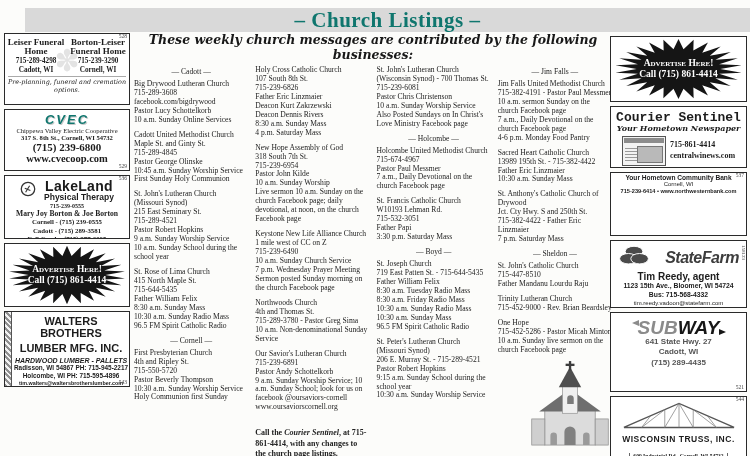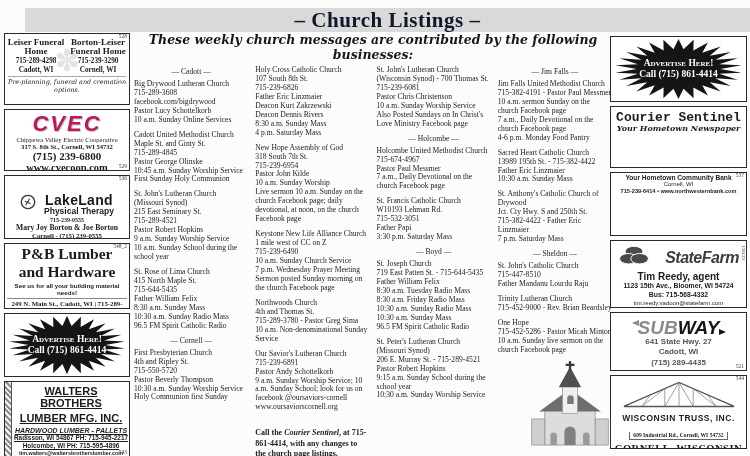--- a/index.html
+++ b/index.html
@@ -2,21 +2,21 @@
 <html><head>
 <meta charset="utf-8">
 <title>Church Listings</title>
 <style>
   html,body{margin:0;padding:0;background:#a8a8a8;}
   #page{position:relative;width:750px;height:456px;background:#fcfcfa;overflow:hidden;
         font-family:"Liberation Serif",serif;color:#1c1c1c;margin:0 auto;}
   
   .header-bar{position:absolute;left:25px;right:0;top:8px;height:24px;background:#d9d9d9;
               display:flex;align-items:center;justify-content:center;}
-  .page-title{font-size:21px;font-weight:bold;letter-spacing:.5px;color:#0f172a;}
+  .page-title{font-size:21px;font-weight:bold;letter-spacing:.5px;color:#0f766e;}
   
   .center-area{position:absolute;left:134px;top:32px;width:478px;}
   .page-subtitle{font-family:"DejaVu Serif",serif;font-style:italic;font-weight:bold;
                  font-size:12.5px;text-align:center;color:#181818;}
   .listings{display:flex;gap:7px;margin-top:4px;height:400px;overflow:hidden;
             border-bottom:3px solid #0e0e0e;box-sizing:border-box;padding-bottom:2px;}
   .lcol{flex:1 1 0;min-width:0;font-size:7.6px;line-height:1.18;color:#222;}
   .church-block{margin-bottom:6px;}
   .listing-line{white-space:normal;}
   .town-heading{text-align:center;margin:2px 0 3px;}
@@ -34,47 +34,47 @@
   .funeral-cols{display:flex;position:relative;z-index:1;padding-top:4px;}
   .funeral-side{width:50%;padding:0 1px;}
   .funeral-name{font-weight:bold;font-size:9px;line-height:1.05;}
   .funeral-phone,.funeral-city{font-weight:bold;font-size:7.2px;line-height:1.2;}
   .floral{position:absolute;left:50%;top:12px;transform:translateX(-50%);font-size:30px;
           color:#e3e3e3;z-index:0;line-height:1;}
   .funeral-tagline{font-family:"DejaVu Serif",serif;font-style:italic;font-size:6.4px;
                    border-top:1px solid #aaa;margin:2px 3px 0;padding-top:1px;position:relative;z-index:1;}
   
   .cvec-logo{font-family:"Liberation Sans",sans-serif;font-weight:bold;font-style:italic;
-             font-size:22px;color:#be185d;letter-spacing:2px;line-height:1;margin-top:3px;
+             font-size:13px;color:#0f766e;letter-spacing:2px;line-height:1;margin-top:3px;
              text-shadow:1px 1px 0 #c9c9c9;}
   .cvec-name{font-size:6.6px;margin-top:1px;}
   .cvec-addr{font-size:6.6px;font-weight:bold;}
   .cvec-phone{font-size:11px;font-weight:bold;line-height:1.1;}
   .cvec-web{font-size:10.5px;font-weight:bold;line-height:1.1;}
   
-  .lak-row{display:flex;align-items:flex-start;justify-content:center;gap:8px;margin-top:18px;}
+  .lak-row{display:flex;align-items:center;justify-content:center;gap:8px;margin-top:4px;}
   .lak-name{font-family:"Liberation Sans",sans-serif;font-weight:bold;font-size:14px;
             line-height:.95;letter-spacing:.3px;color:#1a1a1a;}
   .lak-sub{font-family:"Liberation Sans",sans-serif;font-weight:bold;font-size:8.5px;line-height:1;}
   .lak-phone{font-size:6px;font-weight:bold;margin-top:1px;}
   .lak-owners{font-weight:bold;font-size:7.6px;line-height:1.25;}
   .lak-loc{font-weight:bold;font-size:6.8px;line-height:1.25;}
   
   .pb-name{font-weight:bold;font-size:15.5px;line-height:.95;margin-top:3px;}
   .pb-tag{font-family:"Liberation Sans",sans-serif;font-size:6.2px;font-weight:bold;margin-top:3px;}
   .pb-addr{font-weight:bold;font-size:6.8px;border-top:1px solid #888;margin:2px 2px 0;padding-top:1px;}
   
   .starburst{position:relative;}
   .starburst svg{position:absolute;inset:0;width:100%;height:100%;}
   .star-text{position:absolute;inset:0;display:flex;flex-direction:column;align-items:center;
              justify-content:center;color:#fff;z-index:1;}
   .star-line1{font-variant:small-caps;font-weight:bold;font-size:9.5px;line-height:1.15;text-align:center;}
   .star-line2{font-weight:bold;font-size:9.5px;line-height:1.15;}
   
-  .walters{padding-left:8px;text-decoration:underline;}
+  .walters{padding-left:8px;}
   .walters-strip{position:absolute;left:0;top:0;bottom:0;width:6px;
     background:repeating-linear-gradient(45deg,#909090 0 2px,#f2f2f2 2px 4px);border-right:1px solid #555;}
   .wal-name{font-family:"Liberation Sans",sans-serif;font-weight:bold;font-size:11px;line-height:1.05;margin-top:4px;}
   .wal-sub{font-family:"Liberation Sans",sans-serif;font-weight:bold;font-style:italic;font-size:7px;margin-top:2px;}
   .wal-line{font-family:"Liberation Sans",sans-serif;font-weight:bold;font-size:6.4px;line-height:1.3;}
   .wal-email{font-family:"Liberation Sans",sans-serif;font-weight:bold;font-size:5.4px;}
   
   .cs-name{font-family:"Liberation Mono",monospace;font-weight:bold;font-size:13px;line-height:1;margin-top:4px;}
   .cs-tag{font-family:"DejaVu Serif",serif;font-style:italic;font-weight:bold;font-size:8px;line-height:1.2;}
   .cs-row{display:flex;align-items:center;justify-content:center;gap:4px;margin-top:2px;}
@@ -169,27 +169,20 @@
           <div class="lak-sub">Physical Therapy</div>
         </span>
       </div>
       <div class="lak-phone">715-239-0555</div>
       <div class="lak-owners">Mary Joy Borton &amp; Joe Borton</div>
       <div class="lak-loc">Cornell - (715) 239-0555</div>
       <div class="lak-loc">Cadott - (715) 289-3581</div>
       <div class="lak-loc">Fall Creek - (715) 877-3005</div>
     </div>
 
-    <div class="ad" style="height:66px">
-      <span class="ad-num">548_2</span>
-      <div class="pb-name">P&amp;B Lumber</div>
-      <div class="pb-name">and Hardware</div>
-      <div class="pb-tag">See us for all your building material needs!</div>
-      <div class="pb-addr">249 N. Main St., Cadott, WI | 715-289-3204</div>
-    </div>
 
     <div class="ad starburst" style="height:64px">
       <svg viewBox="0 0 100 100" preserveAspectRatio="none">
           <polygon fill="#151515" points="81.0,50.0 96.7,55.7 80.1,57.4 93.9,66.7 77.4,64.4 88.7,76.7 73.2,70.6 81.2,85.2 67.6,75.5 71.8,91.6 61.0,79.0 61.2,95.6 53.7,80.8 50.0,97.0 46.3,80.8 38.8,95.6 39.0,79.0 28.2,91.6 32.4,75.5 18.8,85.2 26.8,70.6 11.3,76.7 22.6,64.4 6.1,66.7 19.9,57.4 3.3,55.7 19.0,50.0 3.3,44.3 19.9,42.6 6.1,33.3 22.6,35.6 11.3,23.3 26.8,29.4 18.8,14.8 32.4,24.5 28.2,8.4 39.0,21.0 38.8,4.4 46.3,19.2 50.0,3.0 53.7,19.2 61.2,4.4 61.0,21.0 71.8,8.4 67.6,24.5 81.2,14.8 73.2,29.4 88.7,23.3 77.4,35.6 93.9,33.3 80.1,42.6 96.7,44.3"></polygon>
         </svg>
       <div class="star-text">
         <div class="star-line1">Advertise Here!</div>
         <div class="star-line2">Call (715) 861-4414</div>
       </div>
     </div>
@@ -401,20 +394,31 @@
         </svg>
       <div class="star-text">
         <div class="star-line1">Advertise Here!</div>
         <div class="star-line2">Call (715) 861-4414</div>
       </div>
     </div>
 
     <div class="ad" style="height:62px">
       <div class="cs-name">Courier Sentinel</div>
       <div class="cs-tag">Your Hometown Newspaper</div>
+      <div class="cs-row">
+        <div class="cs-paper">
+          <div class="masthead"></div>
+            <div class="lines"></div>
+            <div class="photo"></div>
+        </div>
+        <div class="cs-contact">
+          <div>715-861-4414</div>
+          <div>centralwinews.com</div>
+        </div>
+      </div>
     </div>
 
     <div class="ad" style="height:64px">
       <span class="ad-num">537</span>
       <div class="nb-tag">Your Hometown Community Bank</div>
       <div class="nb-city">Cornell, WI</div>
       <div class="nb-contact">715-239-6414 • www.northwesternbank.com</div>
     </div>
 
     <div class="ad" style="height:68px">
@@ -429,21 +433,21 @@
         </span>
         <span class="sf-name">StateFarm</span>
       </div>
       <div class="sf-agent">Tim Reedy, agent</div>
       <div class="sf-line">1123 15th Ave., Bloomer, WI 54724</div>
       <div class="sf-line">Bus: 715-568-4332</div>
       <div class="sf-small">tim.reedy.vadoon@statefarm.com</div>
       <div class="sf-small">www.timreedybloomer.net</div>
     </div>
 
-    <div class="ad" style="height:59px">
+    <div class="ad" style="height:80px">
       <span class="ad-num" style="top:auto;bottom:1px">521</span>
       <div class="sub-logo">
         <span class="sub-arrow-l"></span>
         <span class="sub-part1">SUB</span>
         <span class="sub-part2">WAY</span>
         <span class="sub-arrow-r"></span>
       </div>
       <div class="sub-line">641 State Hwy. 27</div>
       <div class="sub-line">Cadott, WI</div>
       <div class="sub-line">(715) 289-4435</div>

